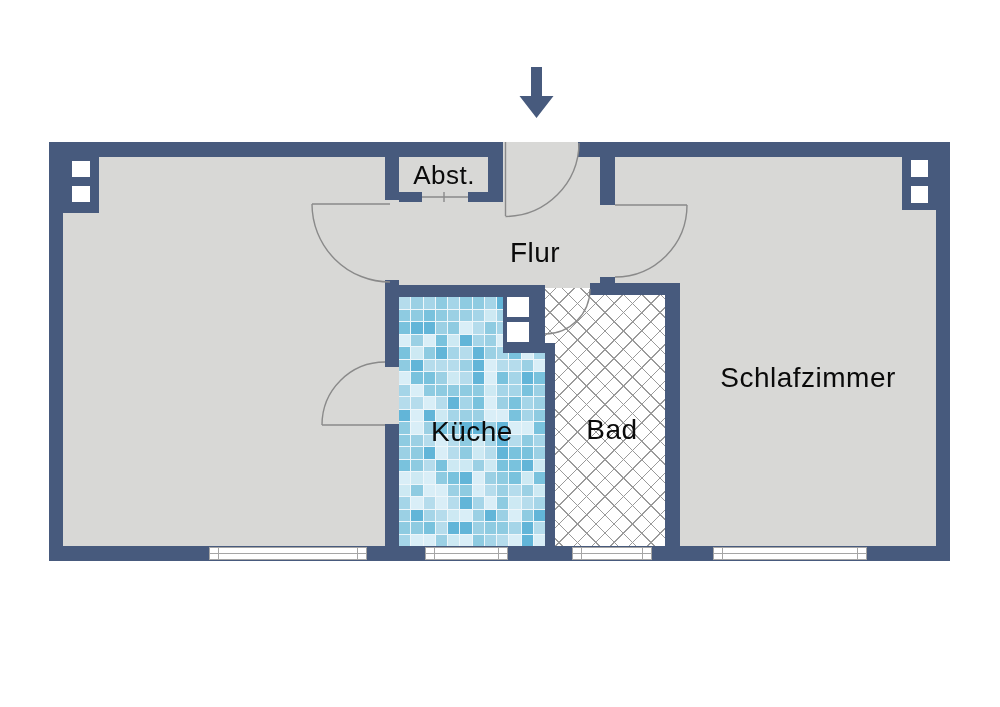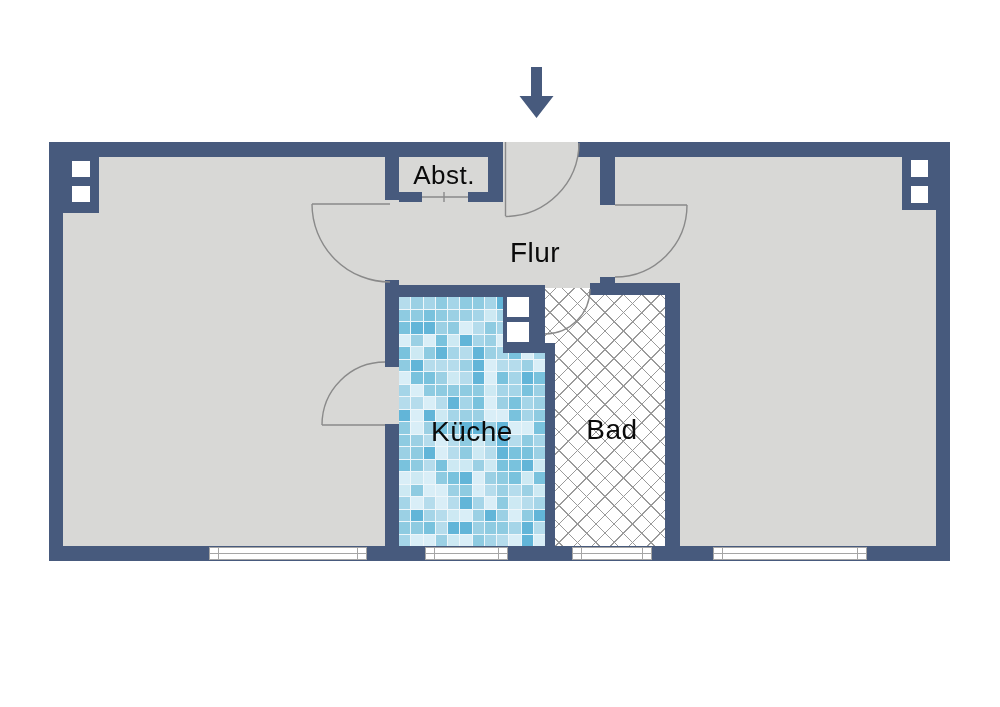--- a/index.html
+++ b/index.html
@@ -357,14 +357,15 @@
     <line class="arc" x1="422" y1="197" x2="468" y2="197"></line>
     <line class="arc" x1="444" y1="192" x2="444" y2="202"></line>
 
     <polygon points="531,67 542,67 542,96 553.5,96 536.5,118 519.5,96 531,96" fill="#475a7d"></polygon>
   </svg>
 
   <div class="room-label" style="left:519px;top:253px;margin-left:16px;">Flur</div>
   <div class="room-label small" style="left:444px;top:175px;">Abst.</div>
   <div class="room-label" style="left:472px;top:432px;">Küche</div>
   <div class="room-label" style="left:612px;top:430px;">Bad</div>
+  <div class="room-label" style="left:808px;top:378px;">Schlafzimmer</div>
 
 </div>
 
 </body></html>

